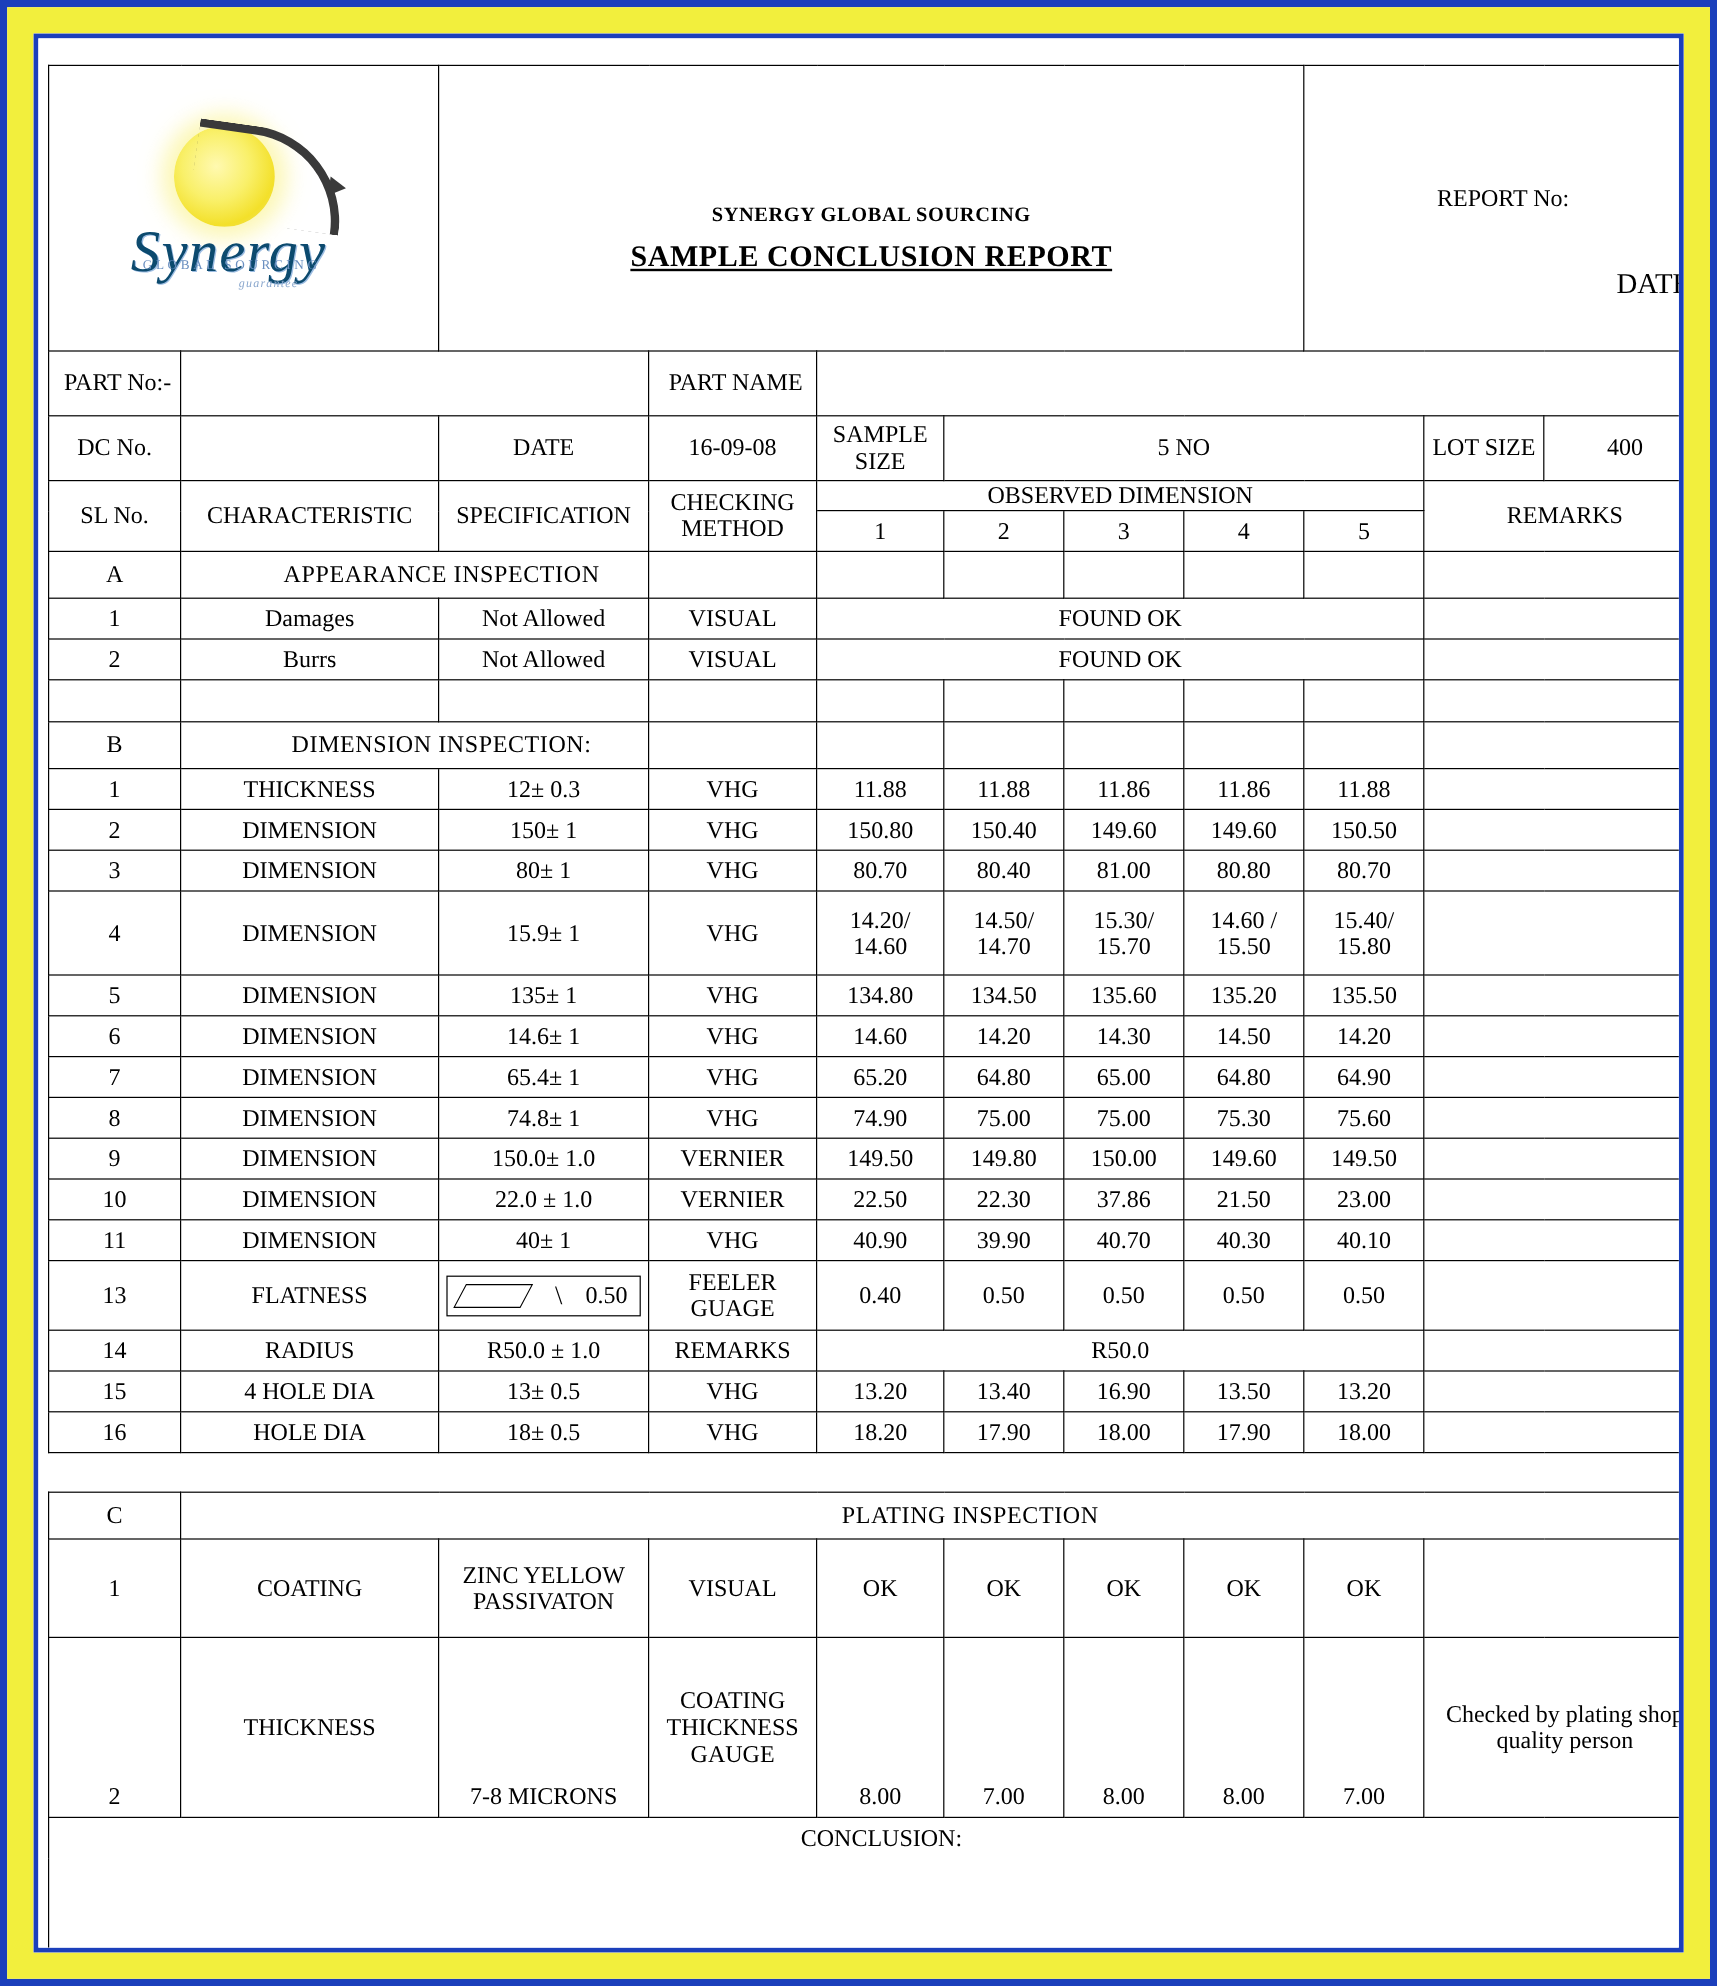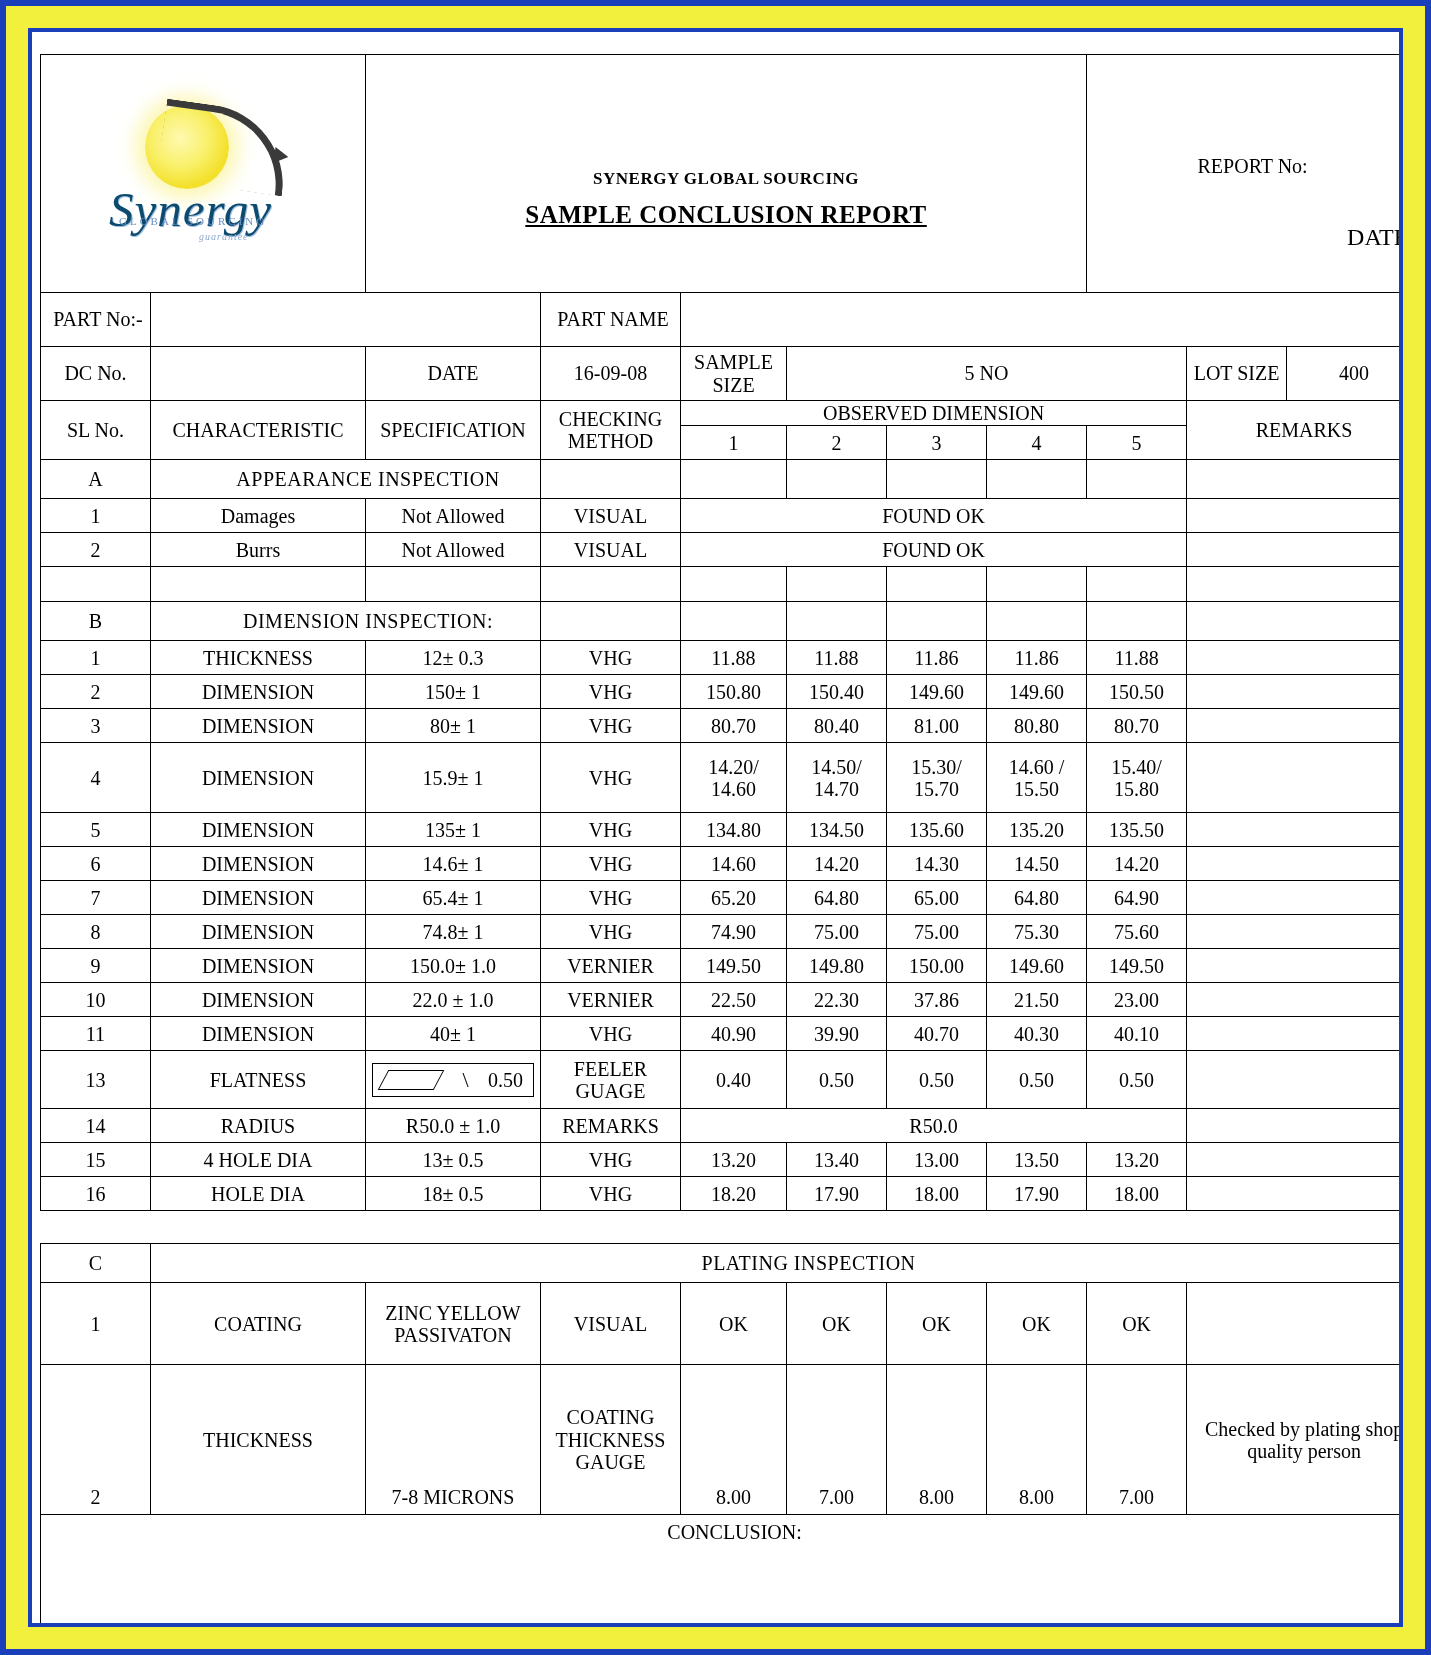--- a/index.html
+++ b/index.html
@@ -524,21 +524,21 @@
           <td colspan="2"></td>
         </tr>
 
         <tr class="row-h">
           <td>15</td>
           <td>4 HOLE DIA</td>
           <td>13± 0.5</td>
           <td>VHG</td>
           <td>13.20</td>
           <td>13.40</td>
-          <td>13.00</td>
+          <td>16.90</td>
           <td>13.50</td>
           <td>13.20</td>
           <td colspan="2"></td>
         </tr>
         <tr class="row-h">
           <td>16</td>
           <td>HOLE DIA</td>
           <td>18± 0.5</td>
           <td>VHG</td>
           <td>18.20</td>

